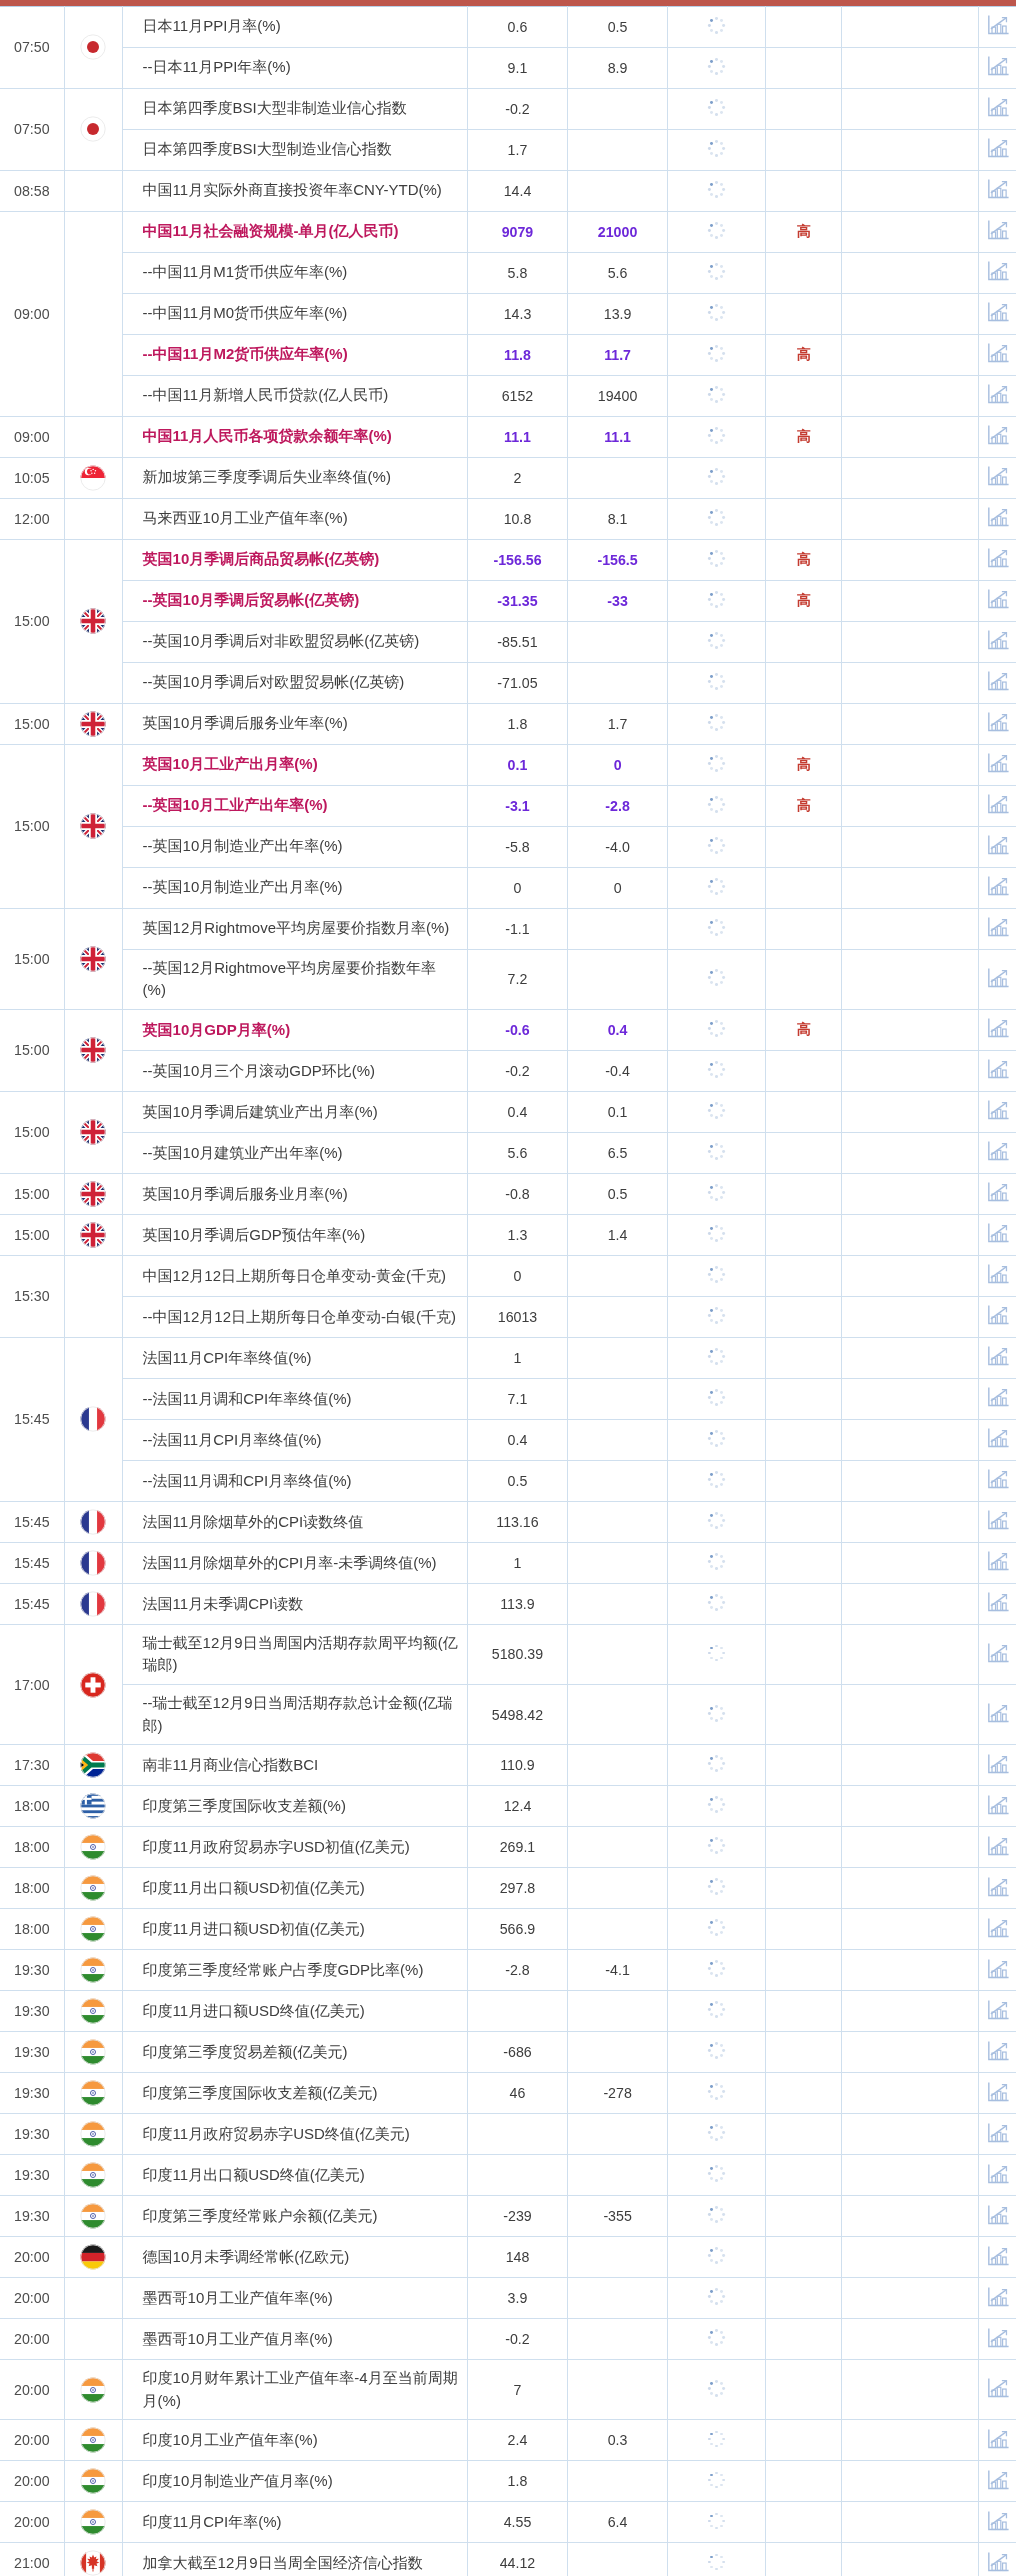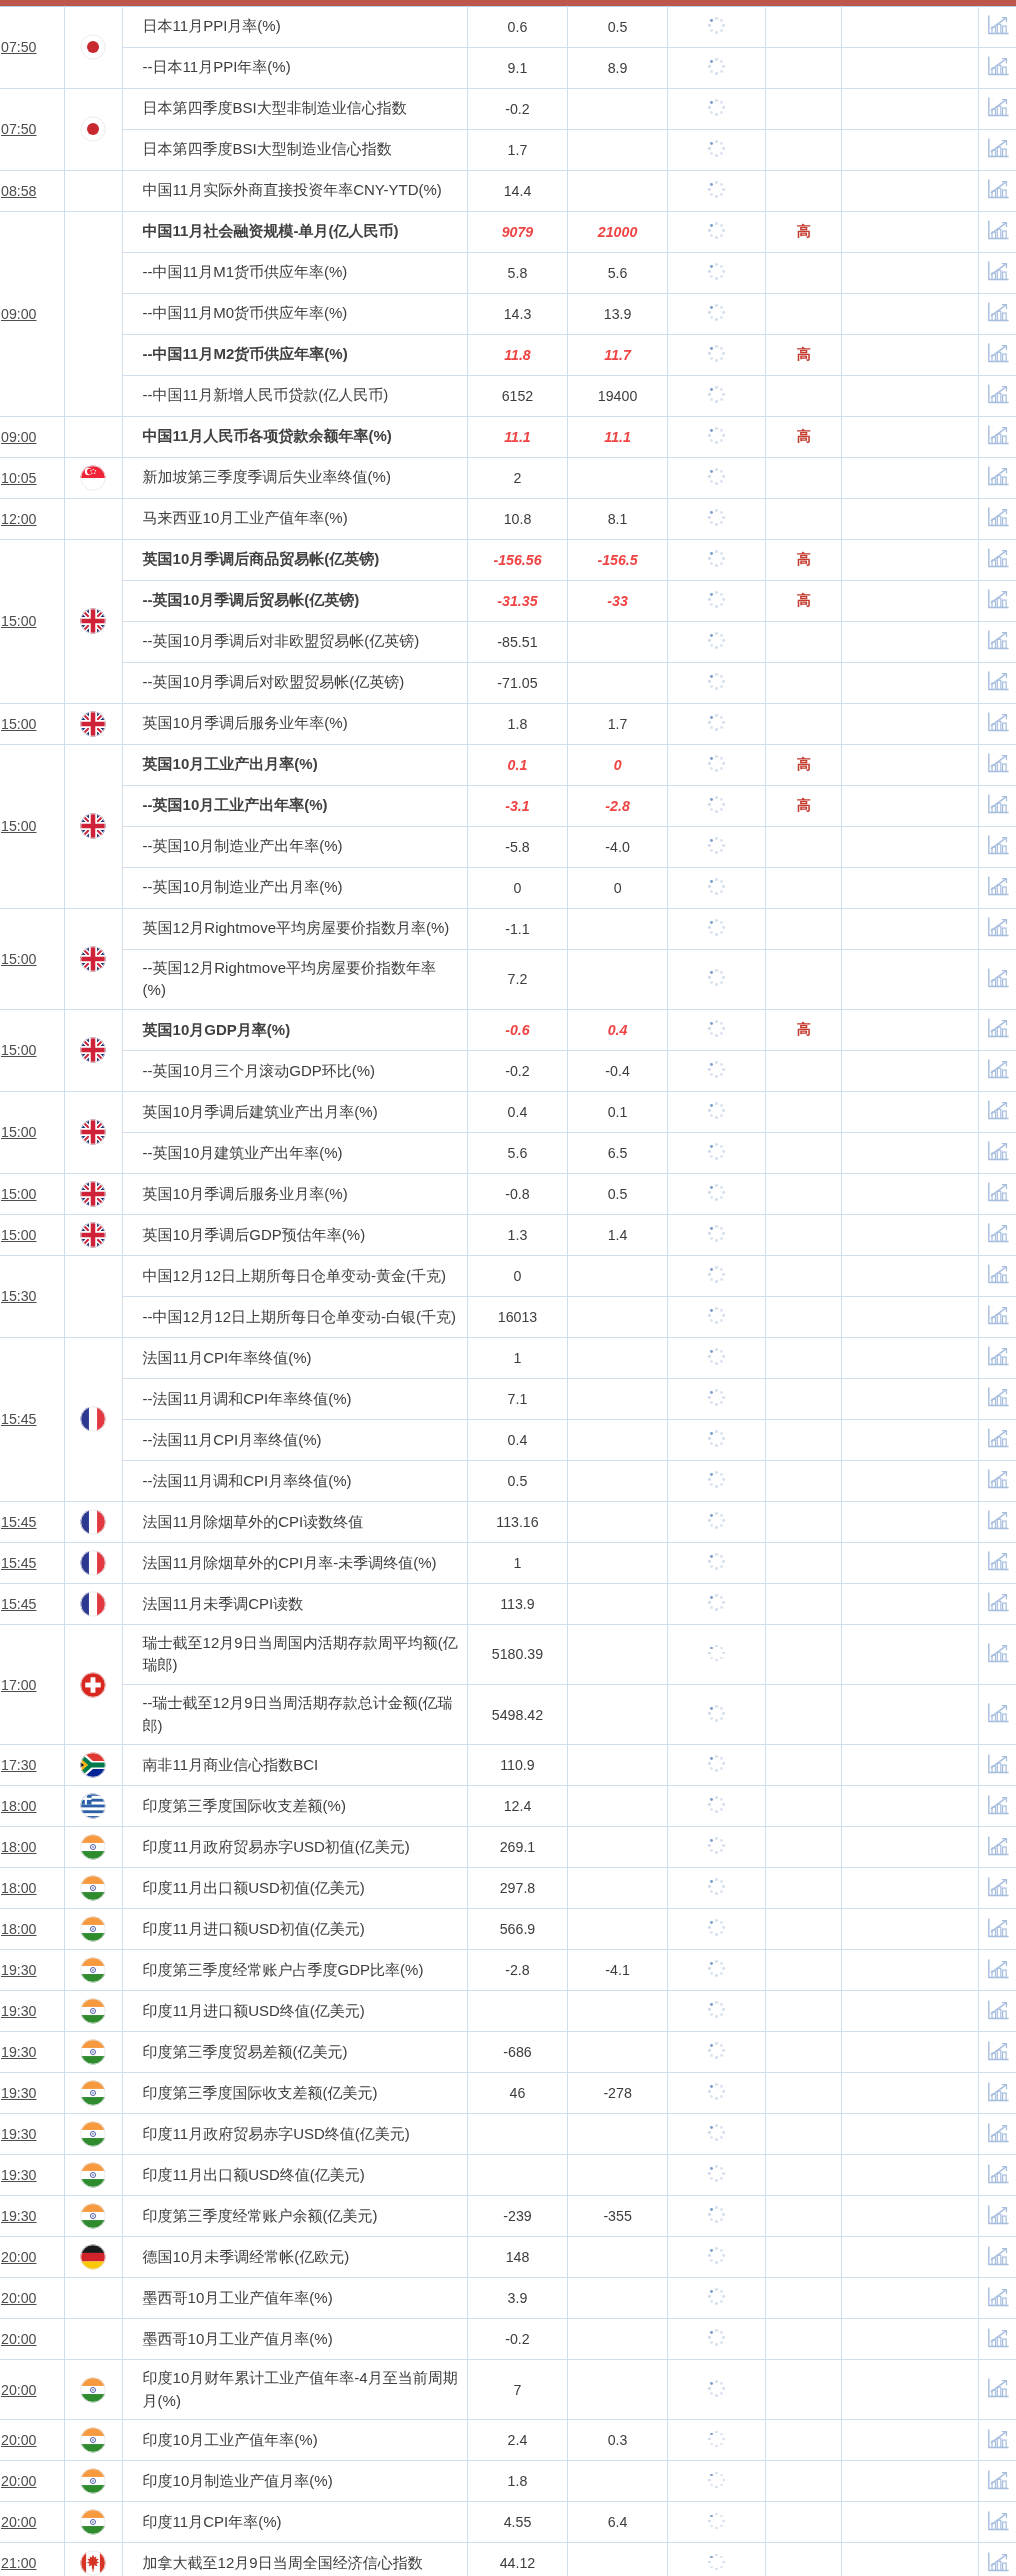--- a/index.html
+++ b/index.html
@@ -11,27 +11,27 @@
   .top-bar{width:1016px;height:5.7px;background:#bd564c;}
   table.cal{
     width:1016px;border-collapse:collapse;table-layout:fixed;
     font-size:15px;color:#3d3d3d;
   }
   td{border:0.7px solid #cfdfee;vertical-align:middle;box-sizing:border-box;background:#fff;}
   td:first-child{border-left:none;}
   td:last-child{border-right:none;}
   tr.g-start > td{border-top:0.7px solid #b7d0e8;}
   tr.g-inner > td{border-top:0.7px solid #dfeaf5;}
-  .c-time{ text-align:left;color:#4d4d4d;font-size:14.2px;text-decoration:underline;}
+  .c-time{ text-align:center;color:#4d4d4d;font-size:14.2px;}
   .c-flag{ text-align:center;}
   .c-flag .flag{display:inline-block;width:26px;height:26px;vertical-align:middle;}
   .c-event{ padding:7.1px 8.5px 7.1px 20px;line-height:1.5;height:41px;}
-  .c-event.hl{color:#404040;font-weight:bold;}
+  .c-event.hl{color:#be185d;font-weight:bold;}
   .c-val{ text-align:center;font-size:14.2px;height:41px;}
-  .c-val.hl{color:#ef4444;font-weight:bold;font-style:italic;}
+  .c-val.hl{color:#6d28d9;font-weight:bold;}
   .c-prev{ text-align:center;}
   .c-imp{ text-align:center;color:#c43b30;font-weight:bold;font-size:14.2px;}
   .c-extra{}
   .c-chart{ text-align:center;}
   .chart-btn{display:inline-block;width:24px;height:22px;cursor:pointer;}
   
   .spin{display:inline-block;width:21.4px;height:21.4px;position:relative;}
   .spin::before{
     content:"";position:absolute;left:9.3px;top:9.3px;width:2.8px;height:2.8px;border-radius:50%;
     box-shadow:

